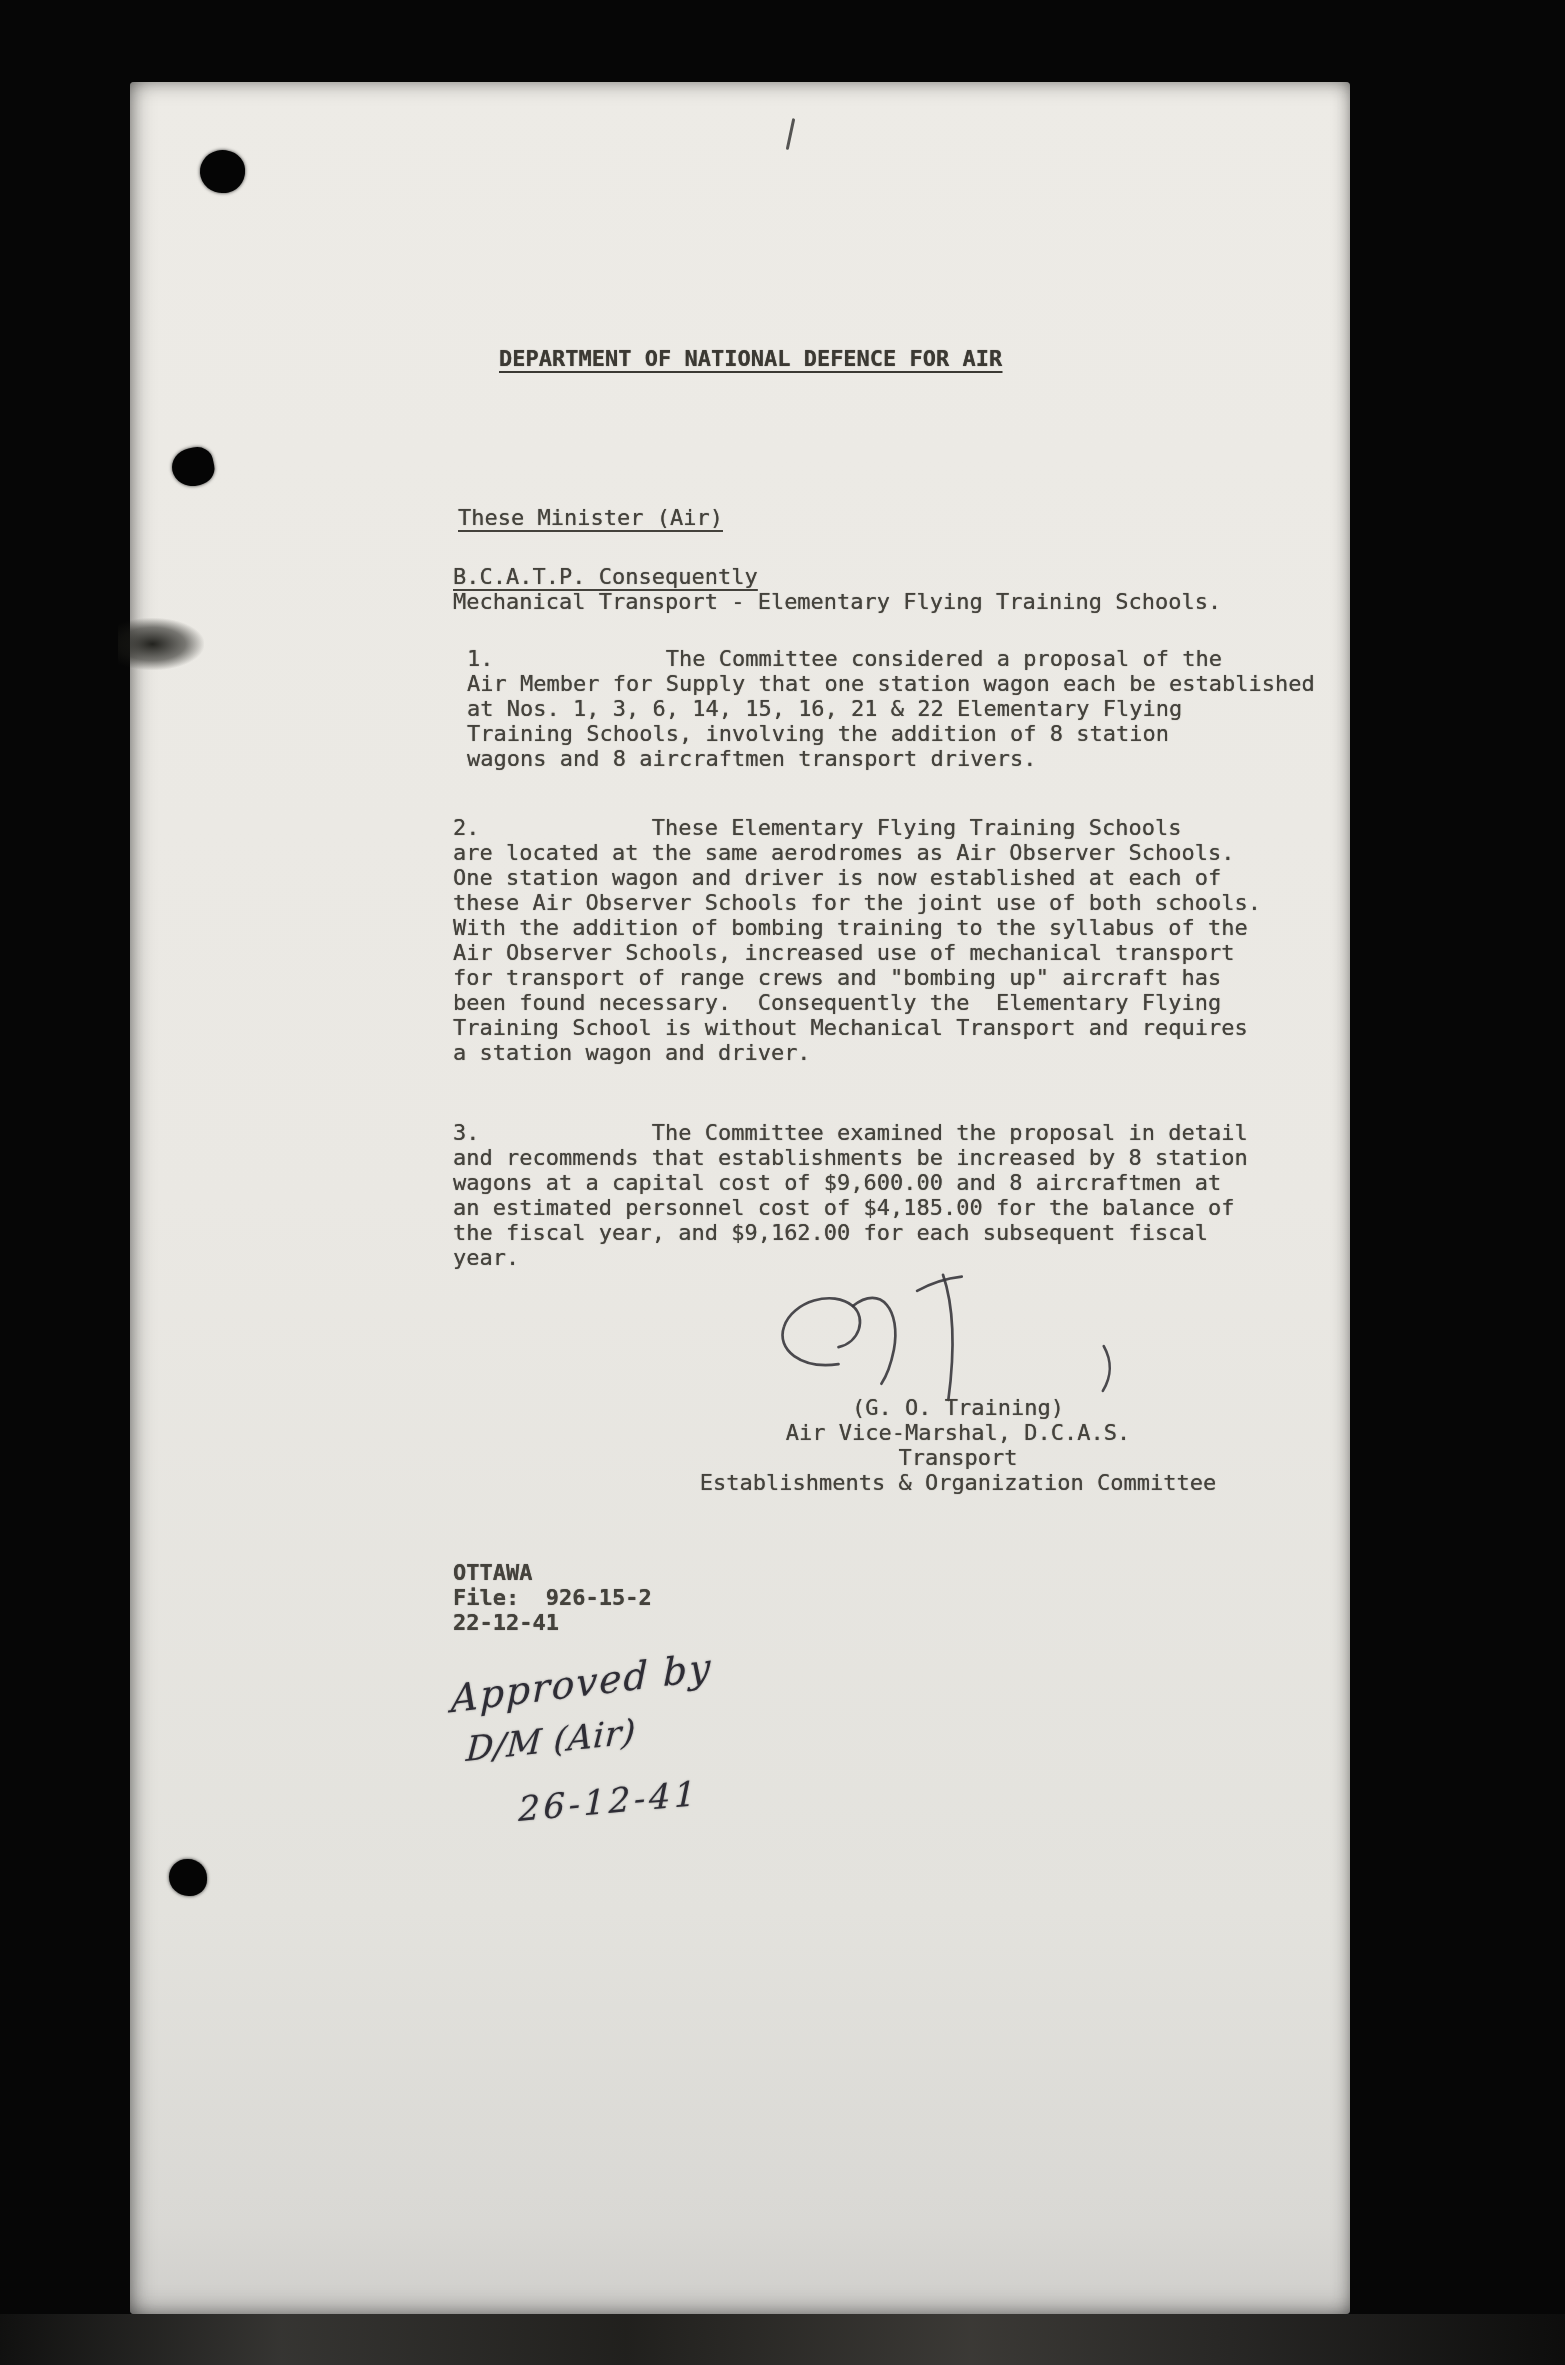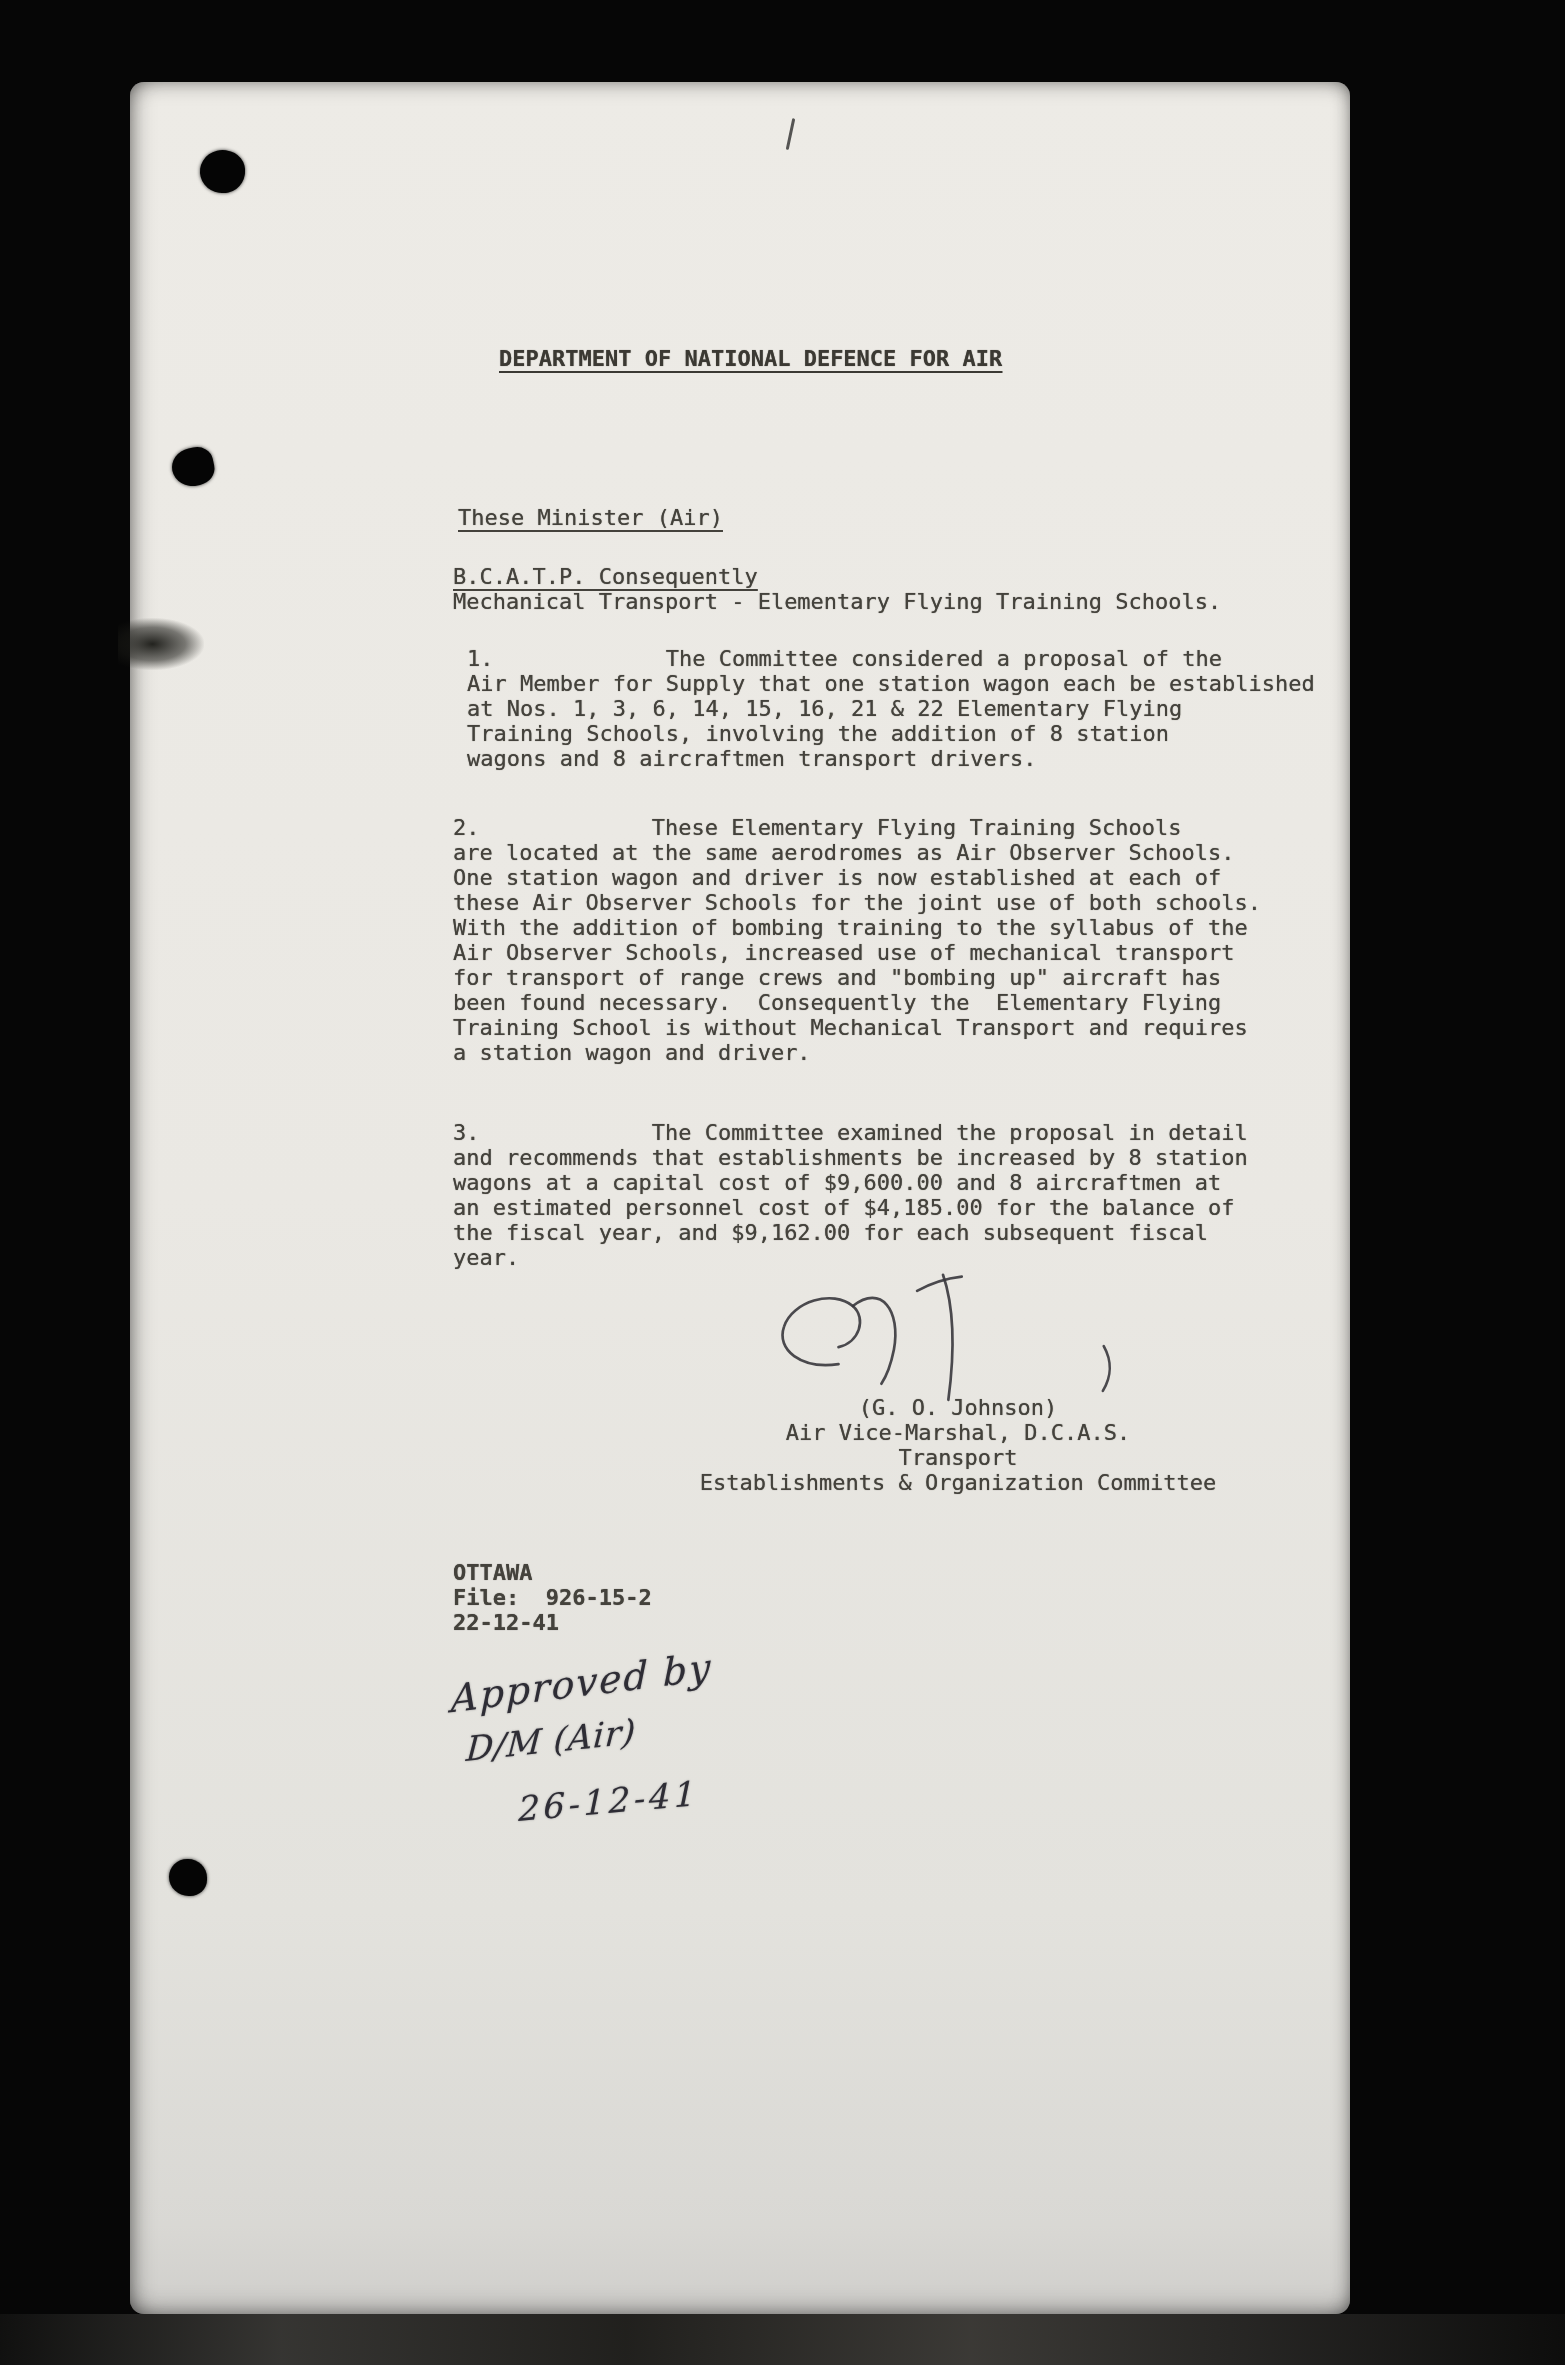--- a/index.html
+++ b/index.html
@@ -7,21 +7,21 @@
     width:1565px;height:2366px;
     background:#000;
     position:relative;
     overflow:hidden;
     font-family:"DejaVu Sans Mono","Liberation Mono",monospace;
   }
   .photo{position:absolute;inset:0;background:#060606;}
   .paper{
     position:absolute;left:130px;top:82px;width:1220px;height:2232px;
     background:linear-gradient(180deg,#edebe6 0%,#eae8e3 50%,#e3e2dd 82%,#d9d8d4 96%,#cfcecb 100%);
-    border-radius:14px;
+    border-radius:4px;
     box-shadow:inset 12.5px 0 23px -12.5px rgba(0,0,0,0.55),
                inset -10.7px 0 19.7px -12.5px rgba(0,0,0,0.45),
                inset 0 14.3px 23px -16px rgba(0,0,0,0.35),
                inset 0 -16px 27px -16px rgba(0,0,0,0.4);
   }
   .typed{
     position:absolute;margin:0;
     font-family:"DejaVu Sans Mono","Liberation Mono",monospace;
     font-size:22px;line-height:25px;
     color:#44423c;
@@ -116,21 +116,21 @@
 
     <svg class="sig-svg" viewBox="0 0 430 160">
       <path d="M 98,112 C 56,118 28,96 37,70 C 46,42 92,28 114,47 C 130,61 121,88 98,93"></path>
       <path d="M 114,47 C 146,22 168,52 160,96 C 156,116 150,128 146,134"></path>
       <path d="M 215,12 C 226,44 229,92 221,152"></path>
       <path d="M 186,30 C 202,21 218,16 236,14"></path>
       <path d="M 395,92 C 404,108 404,126 394,142"></path>
     </svg>
 
     <div class="sigblock">
-      <div class="typed-line">(G. O. Johnson)</div>
+      <div class="typed-line">(G. O. Training)</div>
       <div class="typed-line">Air Vice-Marshal, D.C.A.S.</div>
       <div class="typed-line">Transport</div>
       <div class="typed-line">Establishments &amp; Organization Committee</div>
     </div>
 
     <pre class="typed" style="left:323px;top:1478px;font-weight:bold;">OTTAWA
 File:  926-15-2
 22-12-41</pre>
 
     <div class="hand hw1">Approved by</div>

